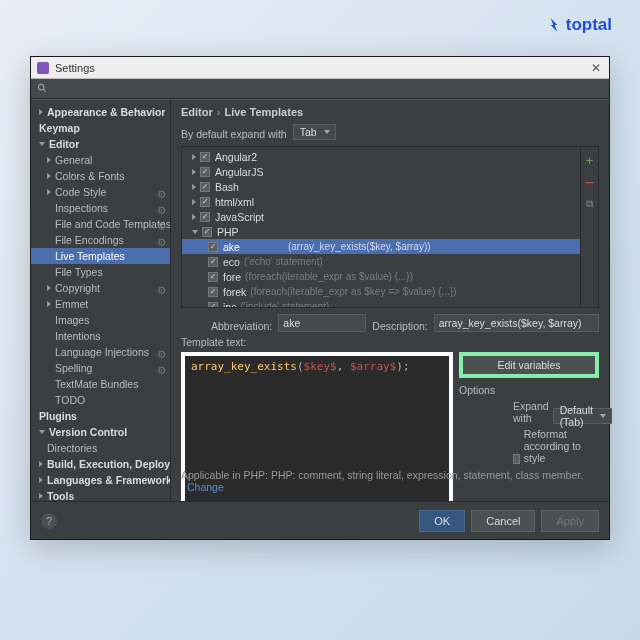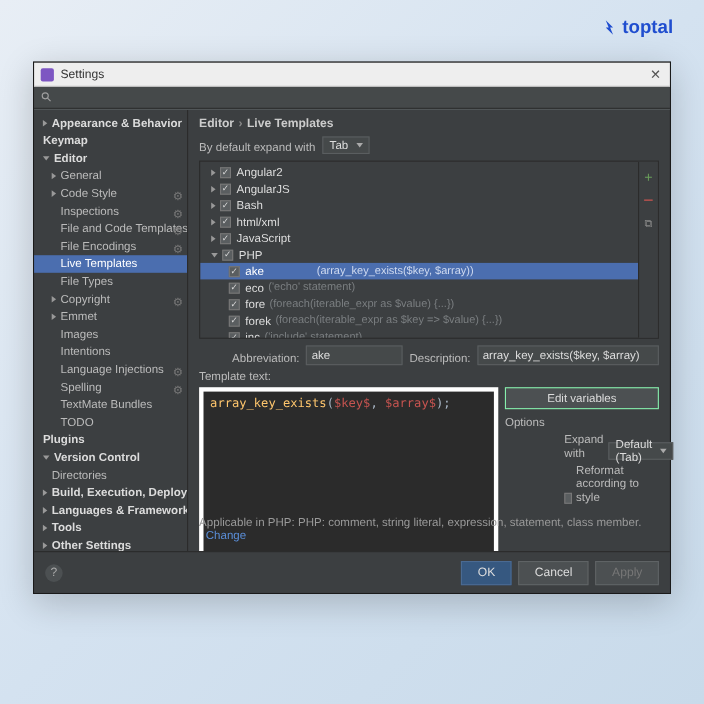--- a/index.html
+++ b/index.html
@@ -233,21 +233,21 @@
     padding: 4px 6px;
     font-family: Menlo, Consolas, monospace;
     font-size: 11px;
     color: #a9b7c6;
   }
   .code-box .fn { color: #ffc66d; }
   .code-box .var { color: #c75450; }
   .right-col { width: 140px; display:flex; flex-direction:column; gap:6px; }
   .btn {
     background: #4c5052;
-    border: 1px solid #86efac;
+    border: 4px solid #86efac;
     color: #ddd;
     padding: 3px 8px;
     font-size: 10.5px;
     text-align: center;
     cursor: pointer;
   }
   .options { font-size: 10.5px; color: #bbb; }
   .options .hd { margin-bottom: 4px; }
   .options .row { gap: 4px; padding-left: 24px; }
   .cb-small {
@@ -325,20 +325,24 @@
         <div class="side-item bold">
           <span class="arrow down"></span>
           <span>Editor</span>
         </div>
         <div class="side-item i1">
           <span class="arrow right"></span>
           <span>General</span>
         </div>
         <div class="side-item i1">
           <span class="arrow right"></span>
+          <span>Colors &amp; Fonts</span>
+        </div>
+        <div class="side-item i1">
+          <span class="arrow right"></span>
           <span>Code Style</span>
           <span class="gear">⚙</span>
         </div>
         <div class="side-item i2">
           <span>Inspections</span>
           <span class="gear">⚙</span>
         </div>
         <div class="side-item i2">
           <span>File and Code Templates</span>
           <span class="gear">⚙</span>

